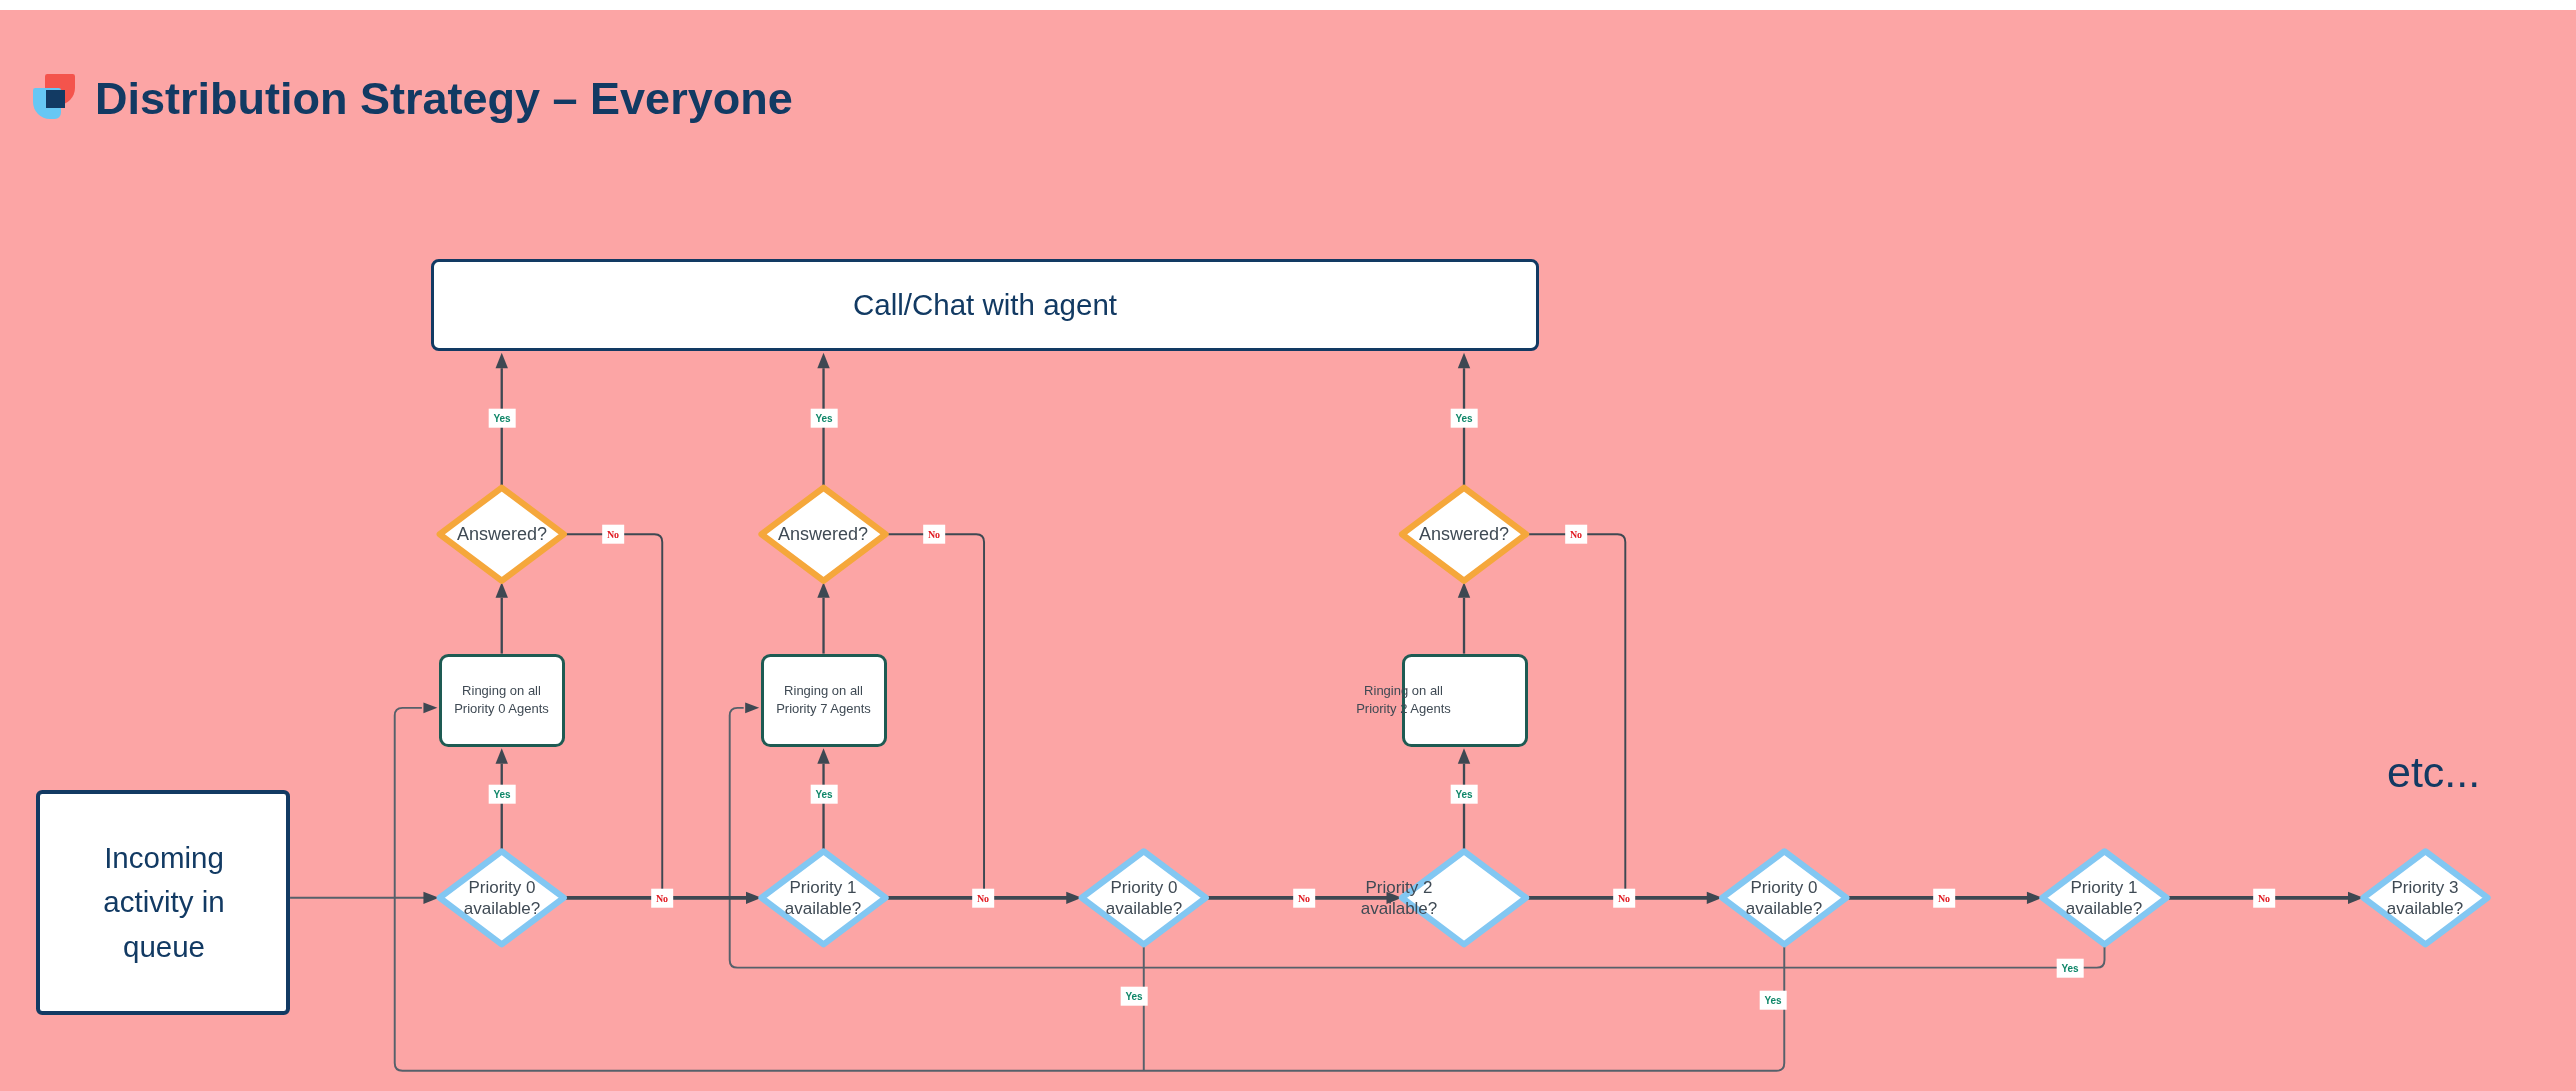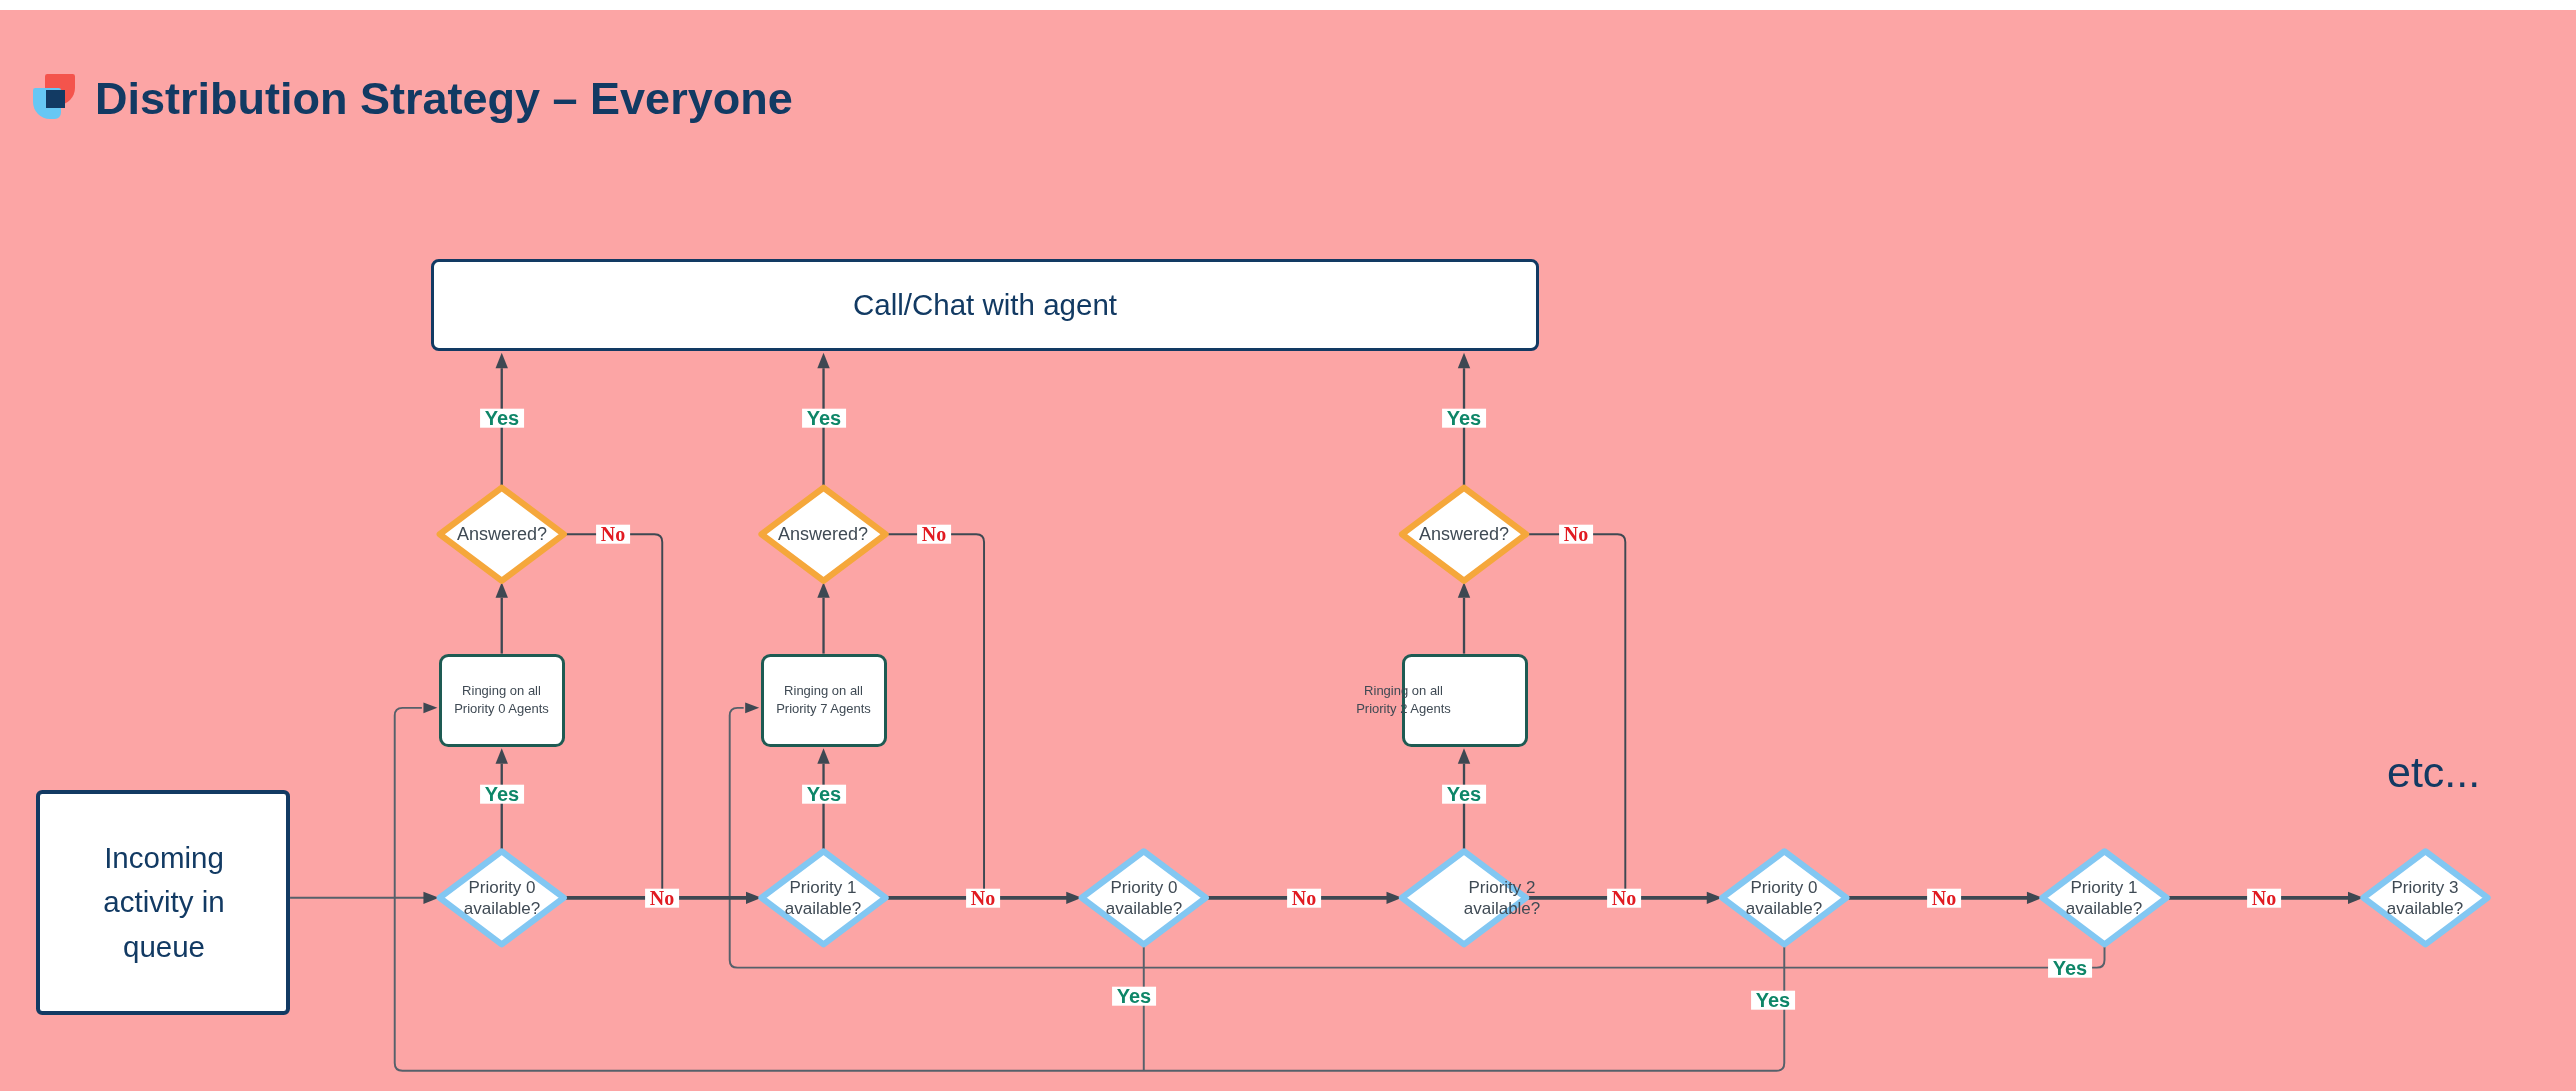--- a/index.html
+++ b/index.html
@@ -11,21 +11,21 @@
   .box{position:absolute;background:#fff;box-sizing:border-box;z-index:2;}
   .box.callchat{border:3.9px solid #123A63;border-radius:7.8px;}
   .box.incoming{border:4.7px solid #123A63;border-radius:6.2px;}
   .box.ringing{border:3.9px solid #1E5B53;border-radius:9.3px;}
   .txt{position:absolute;z-index:3;display:flex;align-items:center;justify-content:center;
        text-align:center;color:#3F4A54;}
   .txt.navy{color:#123A63;}
   .title{position:absolute;z-index:3;color:#123A63;font-size:45px;font-weight:bold;
          white-space:nowrap;line-height:47px;}
   .etc{position:absolute;z-index:3;color:#123A63;font-size:43px;white-space:nowrap;}
-  .lbl{position:absolute;z-index:4;transform:translate(-50%,-50%);font-size:20px;
+  .lbl{position:absolute;z-index:4;transform:translate(-50%,-50%);font-size:10px;
        font-weight:bold;background:#fff;padding:0.8px 4.7px;white-space:nowrap;line-height:17px;}
   .lbl.yes{color:#0E8668;}
   .lbl.no{color:#E11B22;font-family:Liberation Serif, serif;}
   .logo{position:absolute;left:33px;top:64px;width:42px;height:47px;z-index:3;}
   .logo .red{position:absolute;left:12.4px;top:0;width:30px;height:31px;
              background:#F4544C;border-radius:2.3px 2.3px 17px 2.3px;}
   .logo .blue{position:absolute;left:0;top:14px;width:28px;height:31px;
               background:#66C7F4;border-radius:2.3px 2.3px 6.2px 17px;}
   .logo .navy{position:absolute;left:13px;top:16.3px;width:18.6px;height:18px;
               background:#123A63;}
@@ -134,21 +134,21 @@
   <div class="txt ans-text" style="left:765px;">Answered?</div>
   <div class="txt ans-text" style="left:1406px;">Answered?</div>
 
   <div class="txt ring-text" style="left:441px;">Ringing on all Priority 0 Agents</div>
   <div class="txt ring-text" style="left:763px;">Ringing on all Priority 7 Agents</div>
   <div class="txt ring-text" style="left:1343px;">Ringing on all Priority 2 Agents</div>
 
   <div class="txt dia-text" style="left:444px;">Priority 0 available?</div>
   <div class="txt dia-text" style="left:765px;">Priority 1 available?</div>
   <div class="txt dia-text" style="left:1086px;">Priority 0 available?</div>
-  <div class="txt dia-text" style="left:1444px;">Priority 2 available?</div>
+  <div class="txt dia-text" style="left:1341px;">Priority 2 available?</div>
   <div class="txt dia-text" style="left:1726px;">Priority 0 available?</div>
   <div class="txt dia-text" style="left:2046px;">Priority 1 available?</div>
   <div class="txt dia-text" style="left:2367px;">Priority 3 available?</div>
 
   <div class="lbl yes" style="left:502px;top:408px;">Yes</div>
   <div class="lbl yes" style="left:824px;top:408px;">Yes</div>
   <div class="lbl yes" style="left:1464px;top:408px;">Yes</div>
   <div class="lbl yes" style="left:502px;top:784px;">Yes</div>
   <div class="lbl yes" style="left:824px;top:784px;">Yes</div>
   <div class="lbl yes" style="left:1464px;top:784px;">Yes</div>

